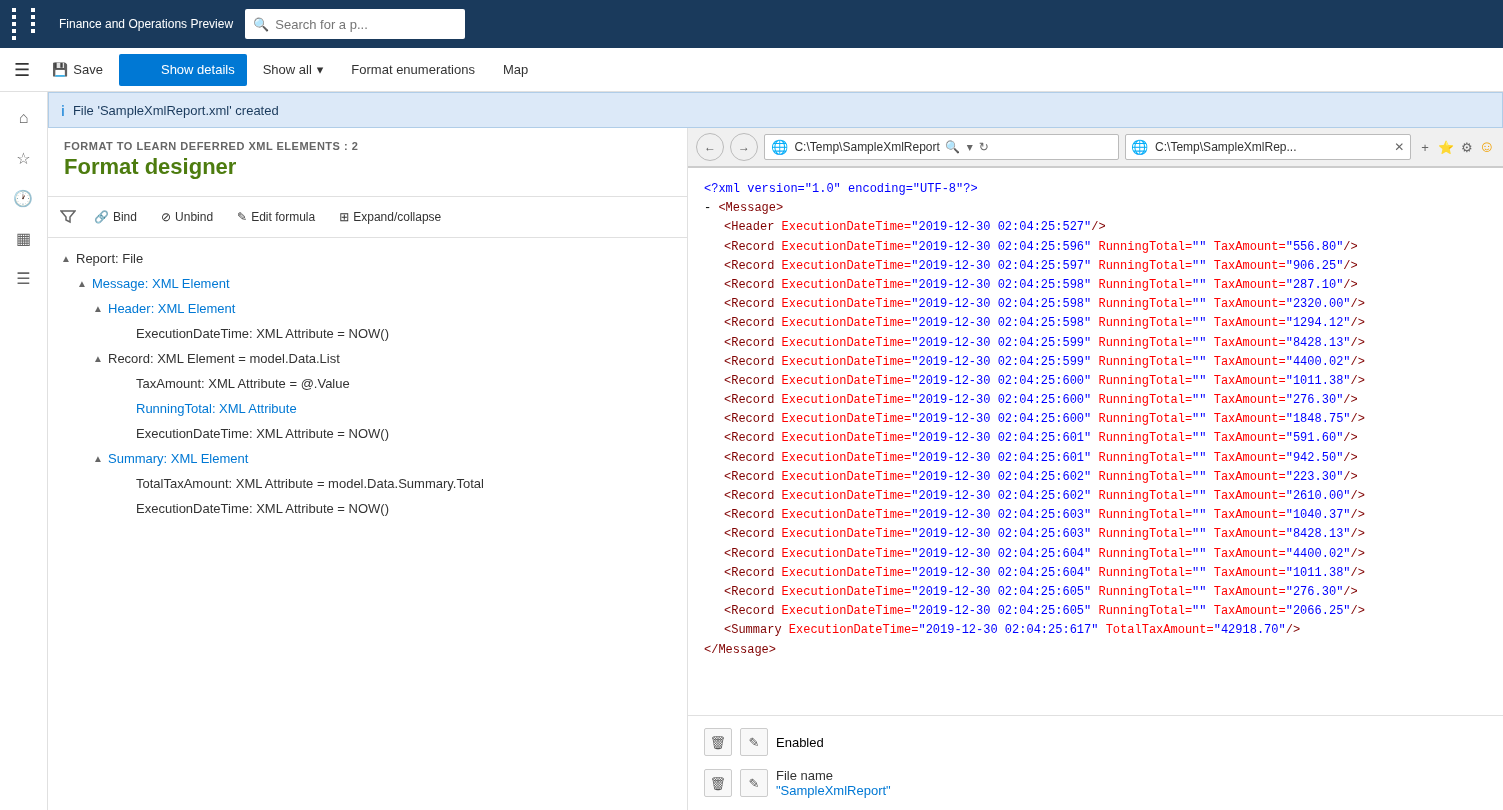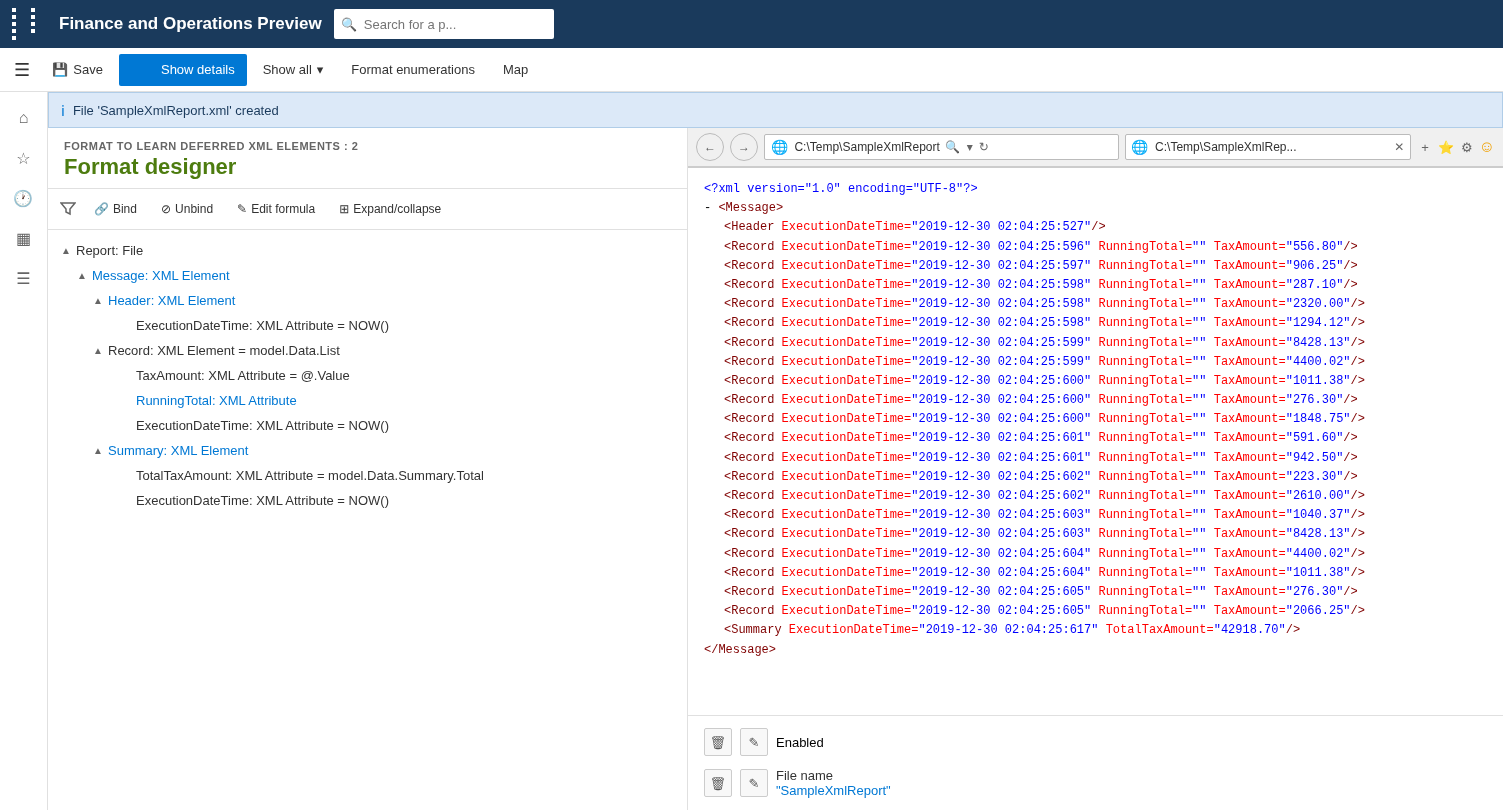--- a/index.html
+++ b/index.html
@@ -20,22 +20,22 @@
       gap: 3px;
       cursor: pointer;
     }
     .top-bar-grid span {
       width: 4px; height: 4px;
       background: #fff;
       display: block;
     }
     .top-bar-title {
       color: #fff;
-      font-size: 17px;
-      font-weight: 700;
+      font-size: 12px;
+      font-weight: 400;
       white-space: nowrap;
     }
     .search-bar {
       background: #fff;
       border: none;
       border-radius: 2px;
       height: 30px;
       width: 220px;
       display: flex;
       align-items: center;
@@ -145,21 +145,21 @@
     
     .left-panel {
       width: 640px;
       background: #fff;
       border-right: 1px solid #e0e0e0;
       display: flex;
       flex-direction: column;
       overflow: hidden;
     }
     .panel-header {
-      padding: 12px 16px 8px;
+      padding: 12px 16px 16px;
       border-bottom: 1px solid #e0e0e0;
     }
     .panel-subtitle {
       font-size: 11px;
       color: #666;
       font-weight: 600;
       text-transform: uppercase;
       letter-spacing: 0.5px;
     }
     .panel-title {

